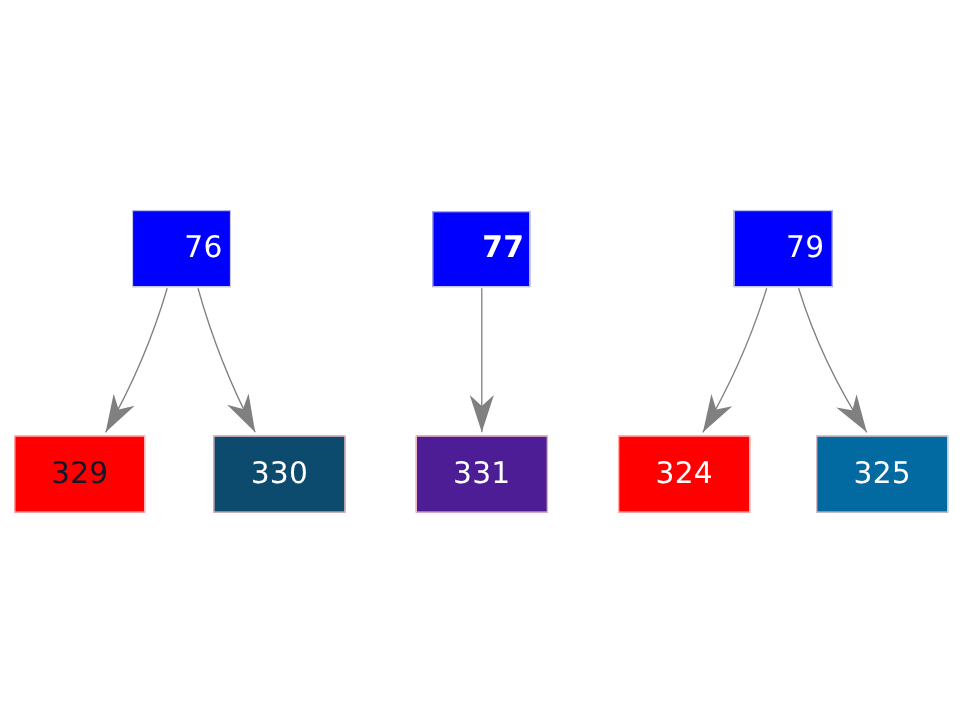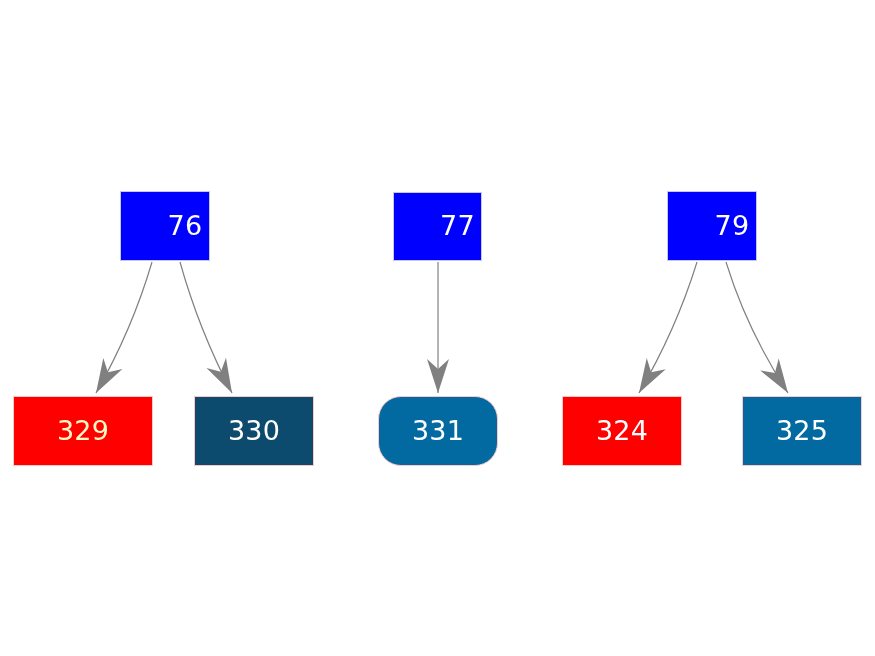--- a/index.html
+++ b/index.html
@@ -65,33 +65,33 @@
       <path d="M 697 262 Q 676 330 639 393" fill="none" stroke="#808080" stroke-width="1.2"></path>
       <polygon points="639.00,393.00 646.73,358.11 651.15,372.31 665.70,369.25" fill="#808080"></polygon>
       <path d="M 726 262 Q 747 330 788 393" fill="none" stroke="#808080" stroke-width="1.2"></path>
       <polygon points="788.00,393.00 760.23,370.50 774.91,372.88 778.67,358.50" fill="#808080"></polygon>
     </svg>
 
   <div id="node-layer">
       <div class="node parent" style="left: 120px; top: 191px; width: 90px; height: 70px; background: rgb(0, 0, 255); color: rgb(255, 255, 255); font-size: 27px;">
         <span class="node-label">76</span>
       </div>
-      <div class="node parent" style="left: 393px; top: 192px; width: 89px; height: 69px; background: rgb(0, 0, 255); color: rgb(255, 255, 255); font-size: 27px;">
+      <div class="node parent" style="left: 393px; top: 192px; width: 89px; height: 69px; background: rgb(0, 0, 255); color: rgb(255, 255, 255); font-size: 27px; font-weight: bold;">
         <span class="node-label">77</span>
       </div>
       <div class="node parent" style="left: 667px; top: 191px; width: 90px; height: 70px; background: rgb(0, 0, 255); color: rgb(255, 255, 255); font-size: 27px; align-items: center;">
         <span class="node-label">79</span>
       </div>
-      <div class="node child" style="left: 13px; top: 396px; width: 140px; height: 70px; background: rgb(255, 0, 0); color: #fef9c3; font-size: 27px;">
+      <div class="node child" style="left: 13px; top: 396px; width: 119px; height: 70px; background: rgb(255, 0, 0); color: #0f172a; font-size: 27px;">
         <span class="node-label">329</span>
       </div>
       <div class="node child" style="left: 194px; top: 396px; width: 120px; height: 70px; background: #0c4a6e; color: rgb(255, 255, 255); font-size: 27px;">
         <span class="node-label">330</span>
       </div>
-      <div class="node child" style="left: 378px; top: 396px; width: 120px; height: 70px; background: #0369a1; color: rgb(255, 255, 255); font-size: 27px; border-radius: 23px;">
+      <div class="node child" style="left: 378px; top: 396px; width: 120px; height: 70px; background: #4c1d95; color: rgb(255, 255, 255); font-size: 27px;">
         <span class="node-label">331</span>
       </div>
       <div class="node child" style="left: 562px; top: 396px; width: 120px; height: 70px; background: rgb(255, 0, 0); color: rgb(255, 255, 255); font-size: 27px;">
         <span class="node-label">324</span>
       </div>
       <div class="node child" style="left: 742px; top: 396px; width: 120px; height: 70px; background: #0369a1; color: rgb(255, 255, 255); font-size: 27px;">
         <span class="node-label">325</span>
       </div>
     </div>
 

